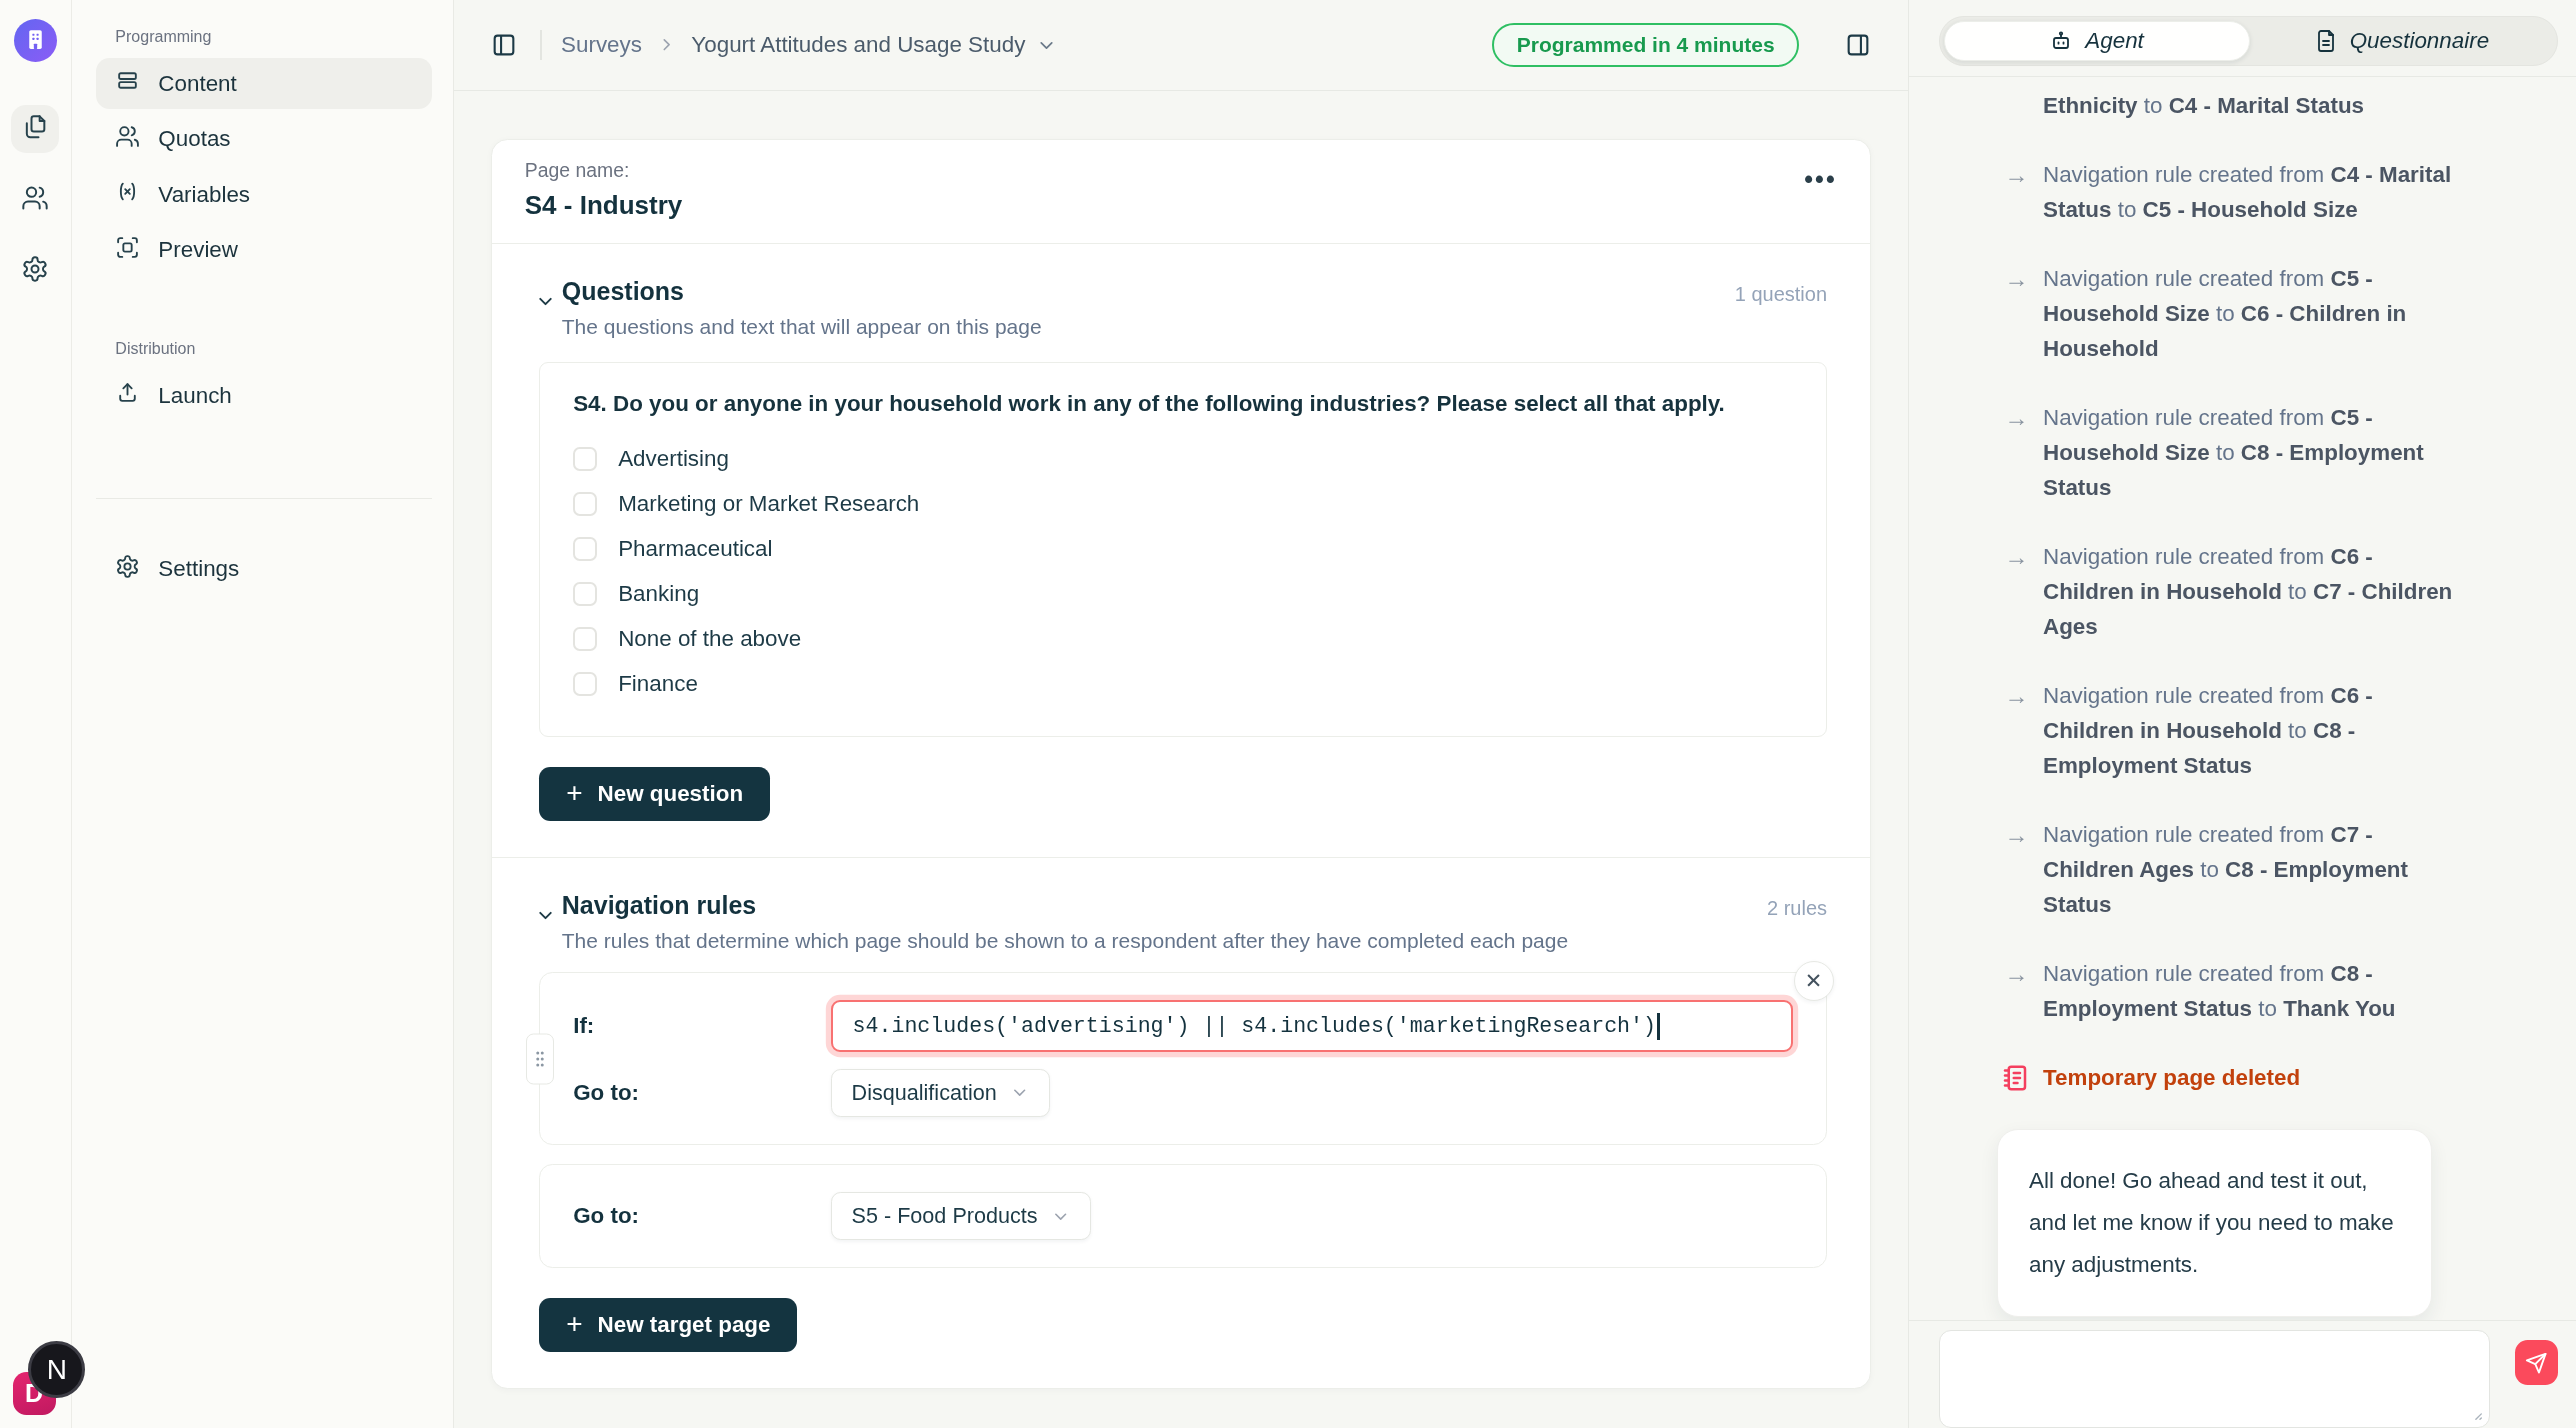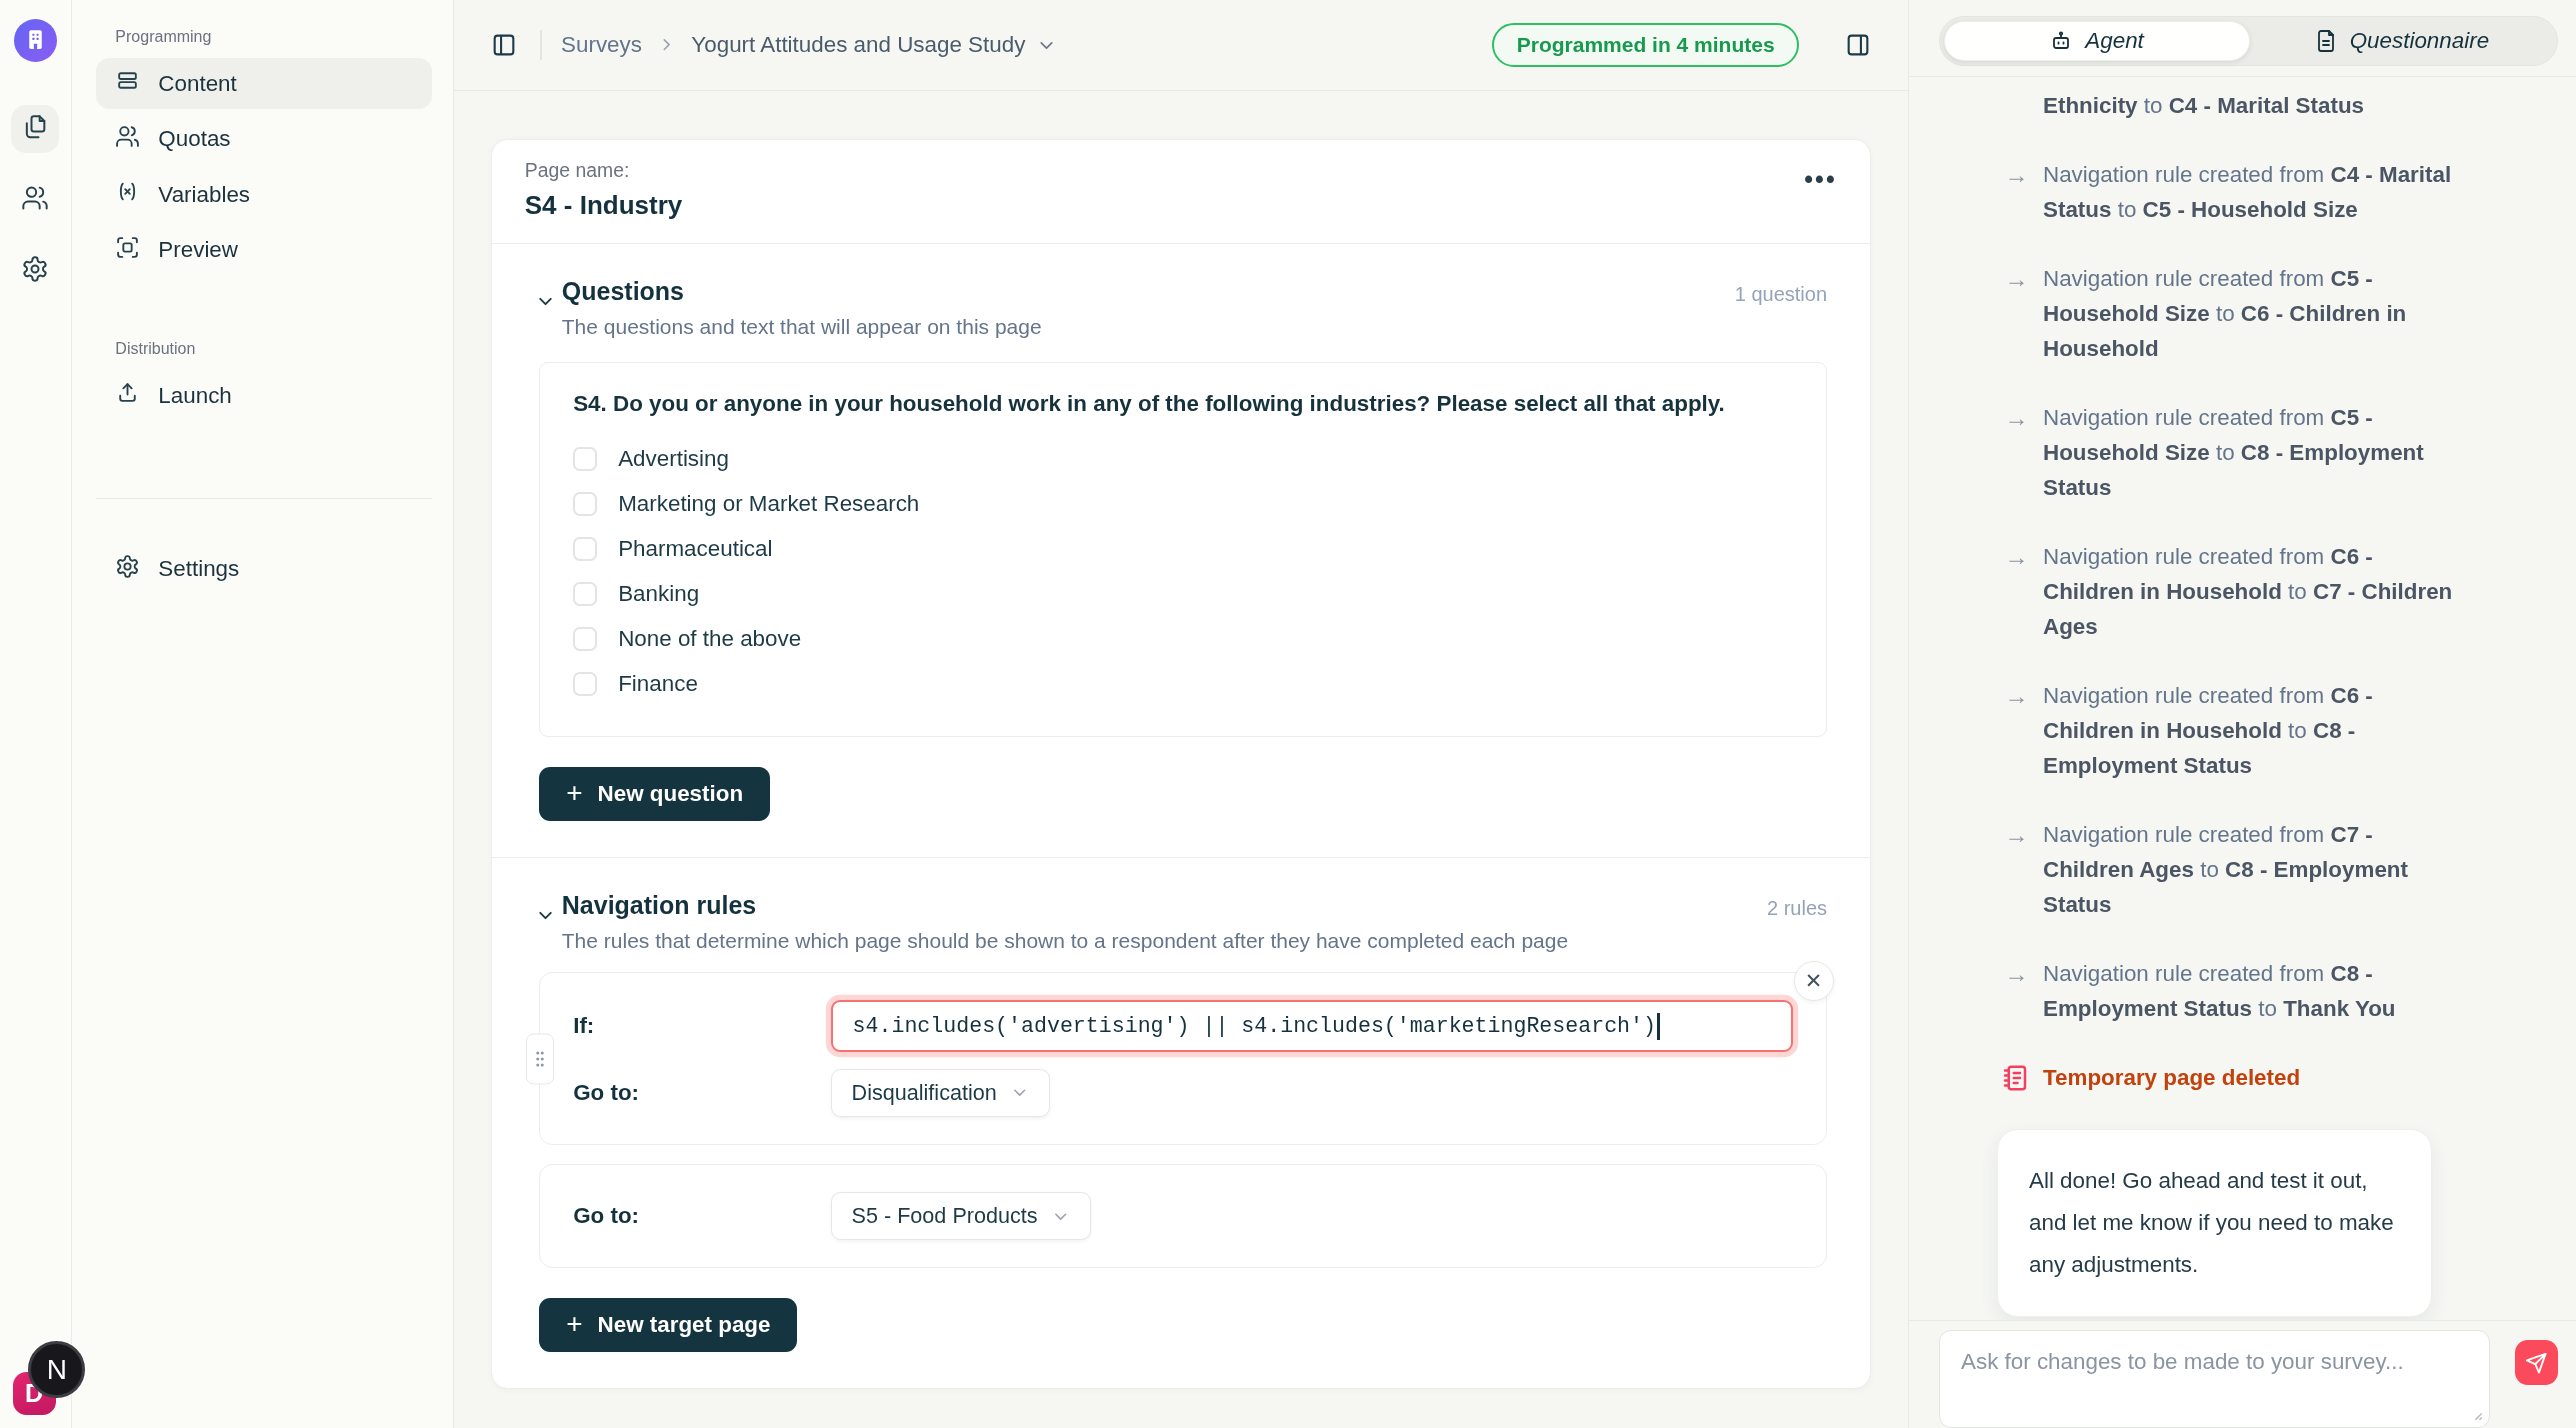--- a/index.html
+++ b/index.html
@@ -488,21 +488,20 @@
               <path d="M4 18h3"></path>
           </svg>
         </span>
         <span>Temporary page deleted</span>
       </div>
       <div class="bubble">All done! Go ahead and test it out, and let me know if you need to make any adjustments.</div>
     </div>
 
     <div class="composer">
       <div class="prompt-box">
-        <textarea placeholder="Ask for changes to be made to your survey..." style=""></textarea>
         <span class="resize-glyph">
           <svg viewBox="0 0 24 24" fill="none" stroke="currentColor" stroke-width="2" stroke-linecap="round" width="16.4" height="16.4">
             <path d="M21 13L13 21"></path>
               <path d="M21 19l-2 2"></path>
           </svg>
         </span>
       </div>
       <button class="send-btn">
         <svg viewBox="0 0 24 24" fill="none" stroke="currentColor" stroke-width="2" stroke-linecap="round" stroke-linejoin="round">
           <path d="M22 2L11 13"></path>

